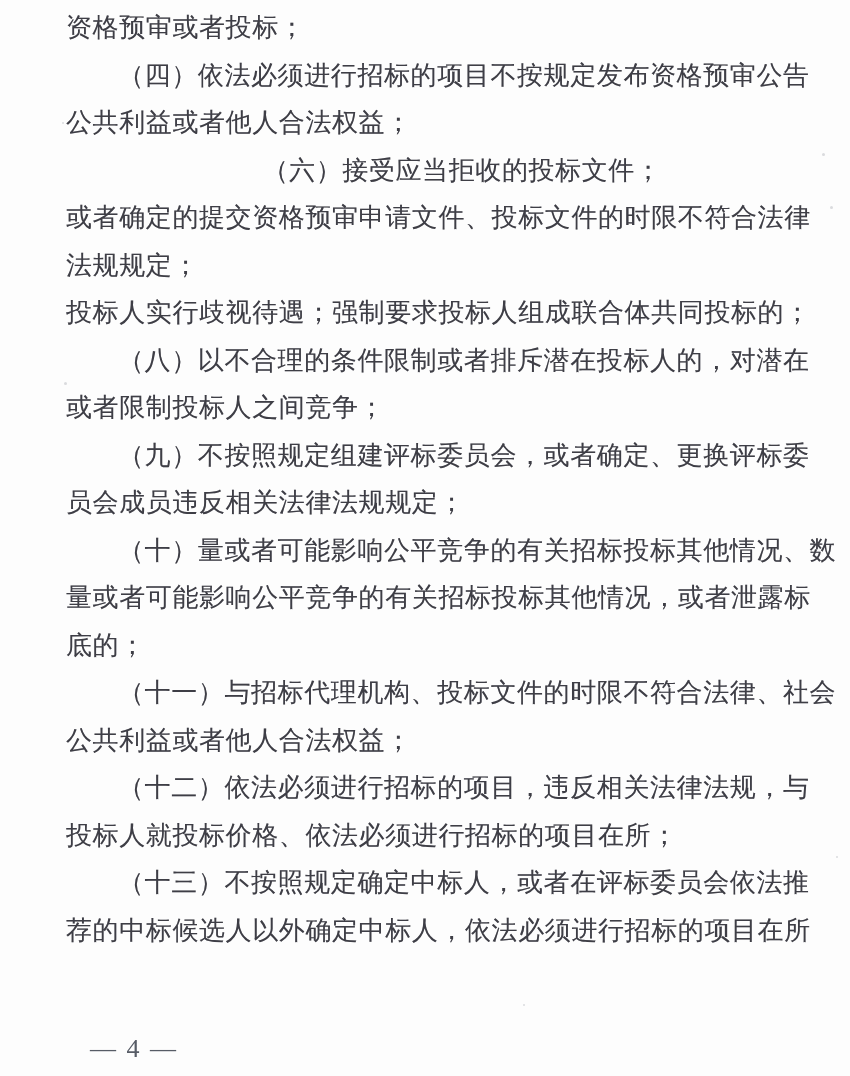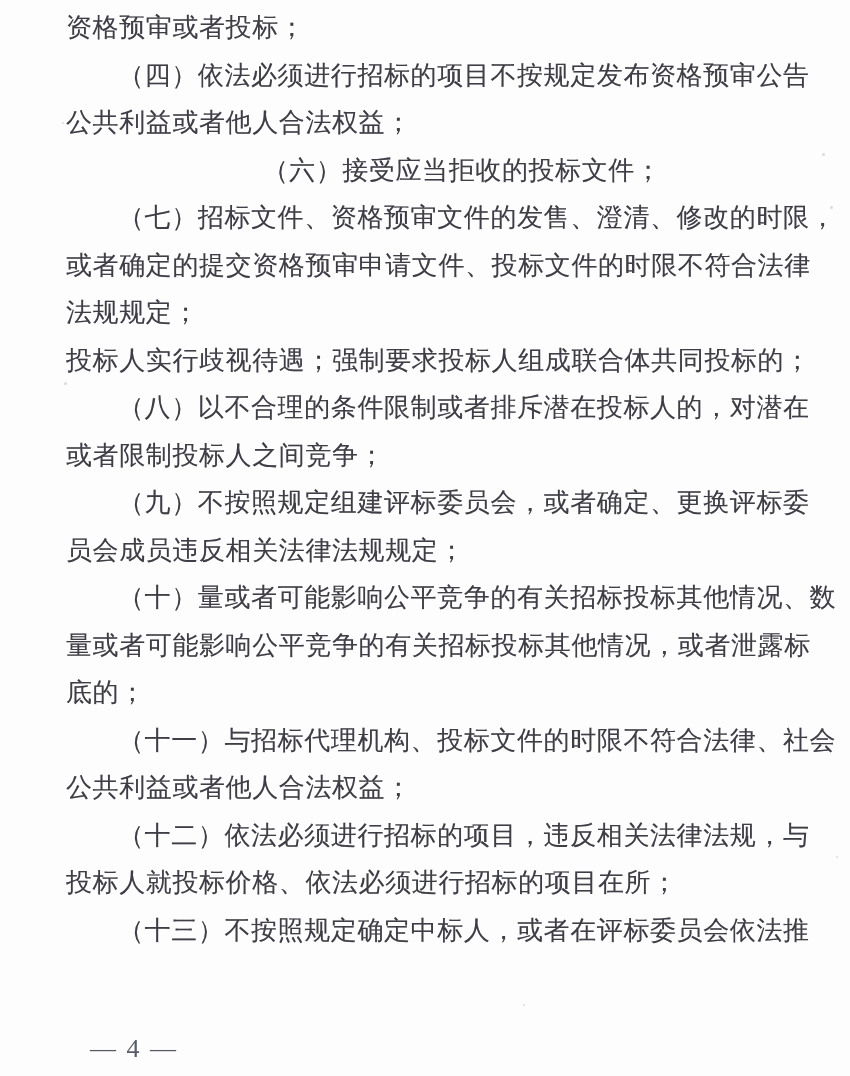--- a/index.html
+++ b/index.html
@@ -66,36 +66,36 @@
 </head>
 <body>
 
 <div class="page">
   <div class="text-column">
 
   <div class="line">资格预审或者投标；</div>
       <div class="line indent">（四）依法必须进行招标的项目不按规定发布资格预审公告</div>
       <div class="line">公共利益或者他人合法权益；</div>
       <div class="line indent">（六）接受应当拒收的投标文件；</div>
-      <div class="line indent">（七）招标文件、资格预审文件的发售、澄清、修改的时限，</div>
       <div class="line">或者确定的提交资格预审申请文件、投标文件的时限不符合法律</div>
       <div class="line">法规规定；</div>
       <div class="line">投标人实行歧视待遇；强制要求投标人组成联合体共同投标的；</div>
       <div class="line indent">（八）以不合理的条件限制或者排斥潜在投标人的，对潜在</div>
       <div class="line">或者限制投标人之间竞争；</div>
       <div class="line indent">（九）不按照规定组建评标委员会，或者确定、更换评标委</div>
       <div class="line">员会成员违反相关法律法规规定；</div>
       <div class="line indent">（十）量或者可能影响公平竞争的有关招标投标其他情况、数</div>
       <div class="line">量或者可能影响公平竞争的有关招标投标其他情况，或者泄露标</div>
       <div class="line">底的；</div>
       <div class="line indent">（十一）与招标代理机构、投标文件的时限不符合法律、社会</div>
       <div class="line">公共利益或者他人合法权益；</div>
       <div class="line indent">（十二）依法必须进行招标的项目，违反相关法律法规，与</div>
       <div class="line">投标人就投标价格、依法必须进行招标的项目在所；</div>
       <div class="line indent">（十三）不按照规定确定中标人，或者在评标委员会依法推</div>
+      <div class="line">荐的中标候选人以外确定中标人，依法必须进行招标的项目在所</div>
     </div>
 
   <div class="page-footer">— 4 —</div>
 
   <span class="speck s1"></span>
   <span class="speck s2"></span>
   <span class="speck s3"></span>
   <span class="speck s4"></span>
   <span class="speck s5"></span>
   <span class="speck s6"></span>

